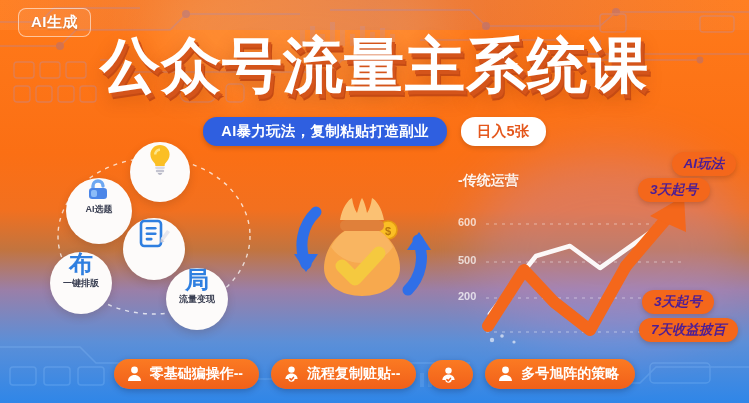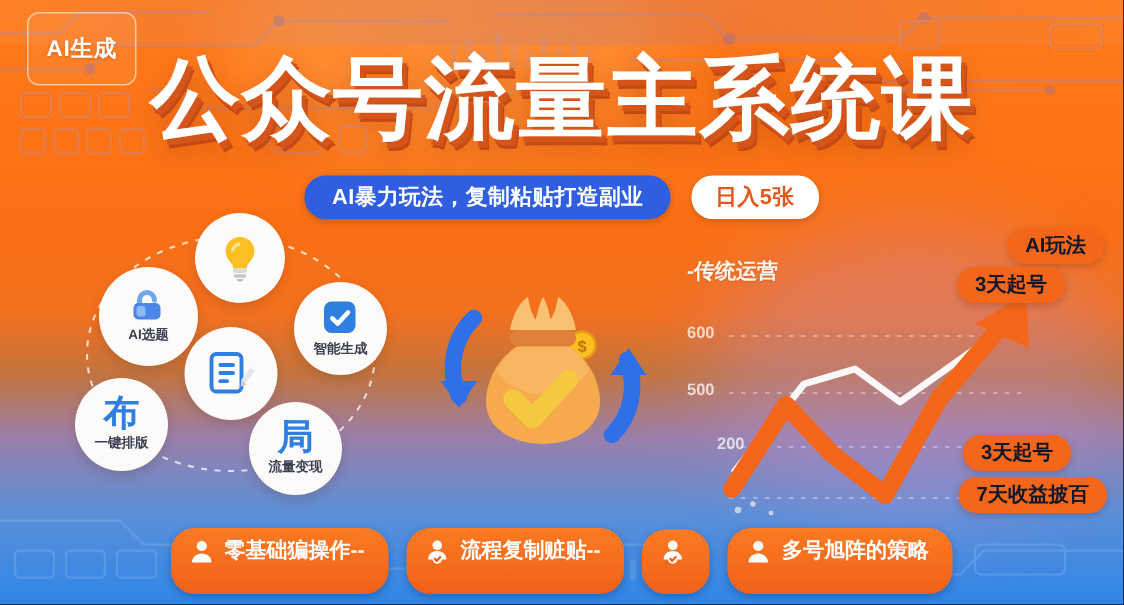--- a/index.html
+++ b/index.html
@@ -21,21 +21,21 @@
   }
   .glow{
     position:absolute;border-radius:50%;filter:blur(26px);opacity:.55;
   }
   .glow-a{left:150px;top:-40px;width:300px;height:140px;background:#ff9b45;}
   .glow-b{left:470px;top:150px;width:280px;height:200px;background:#b98fd0;opacity:.32;}
 
   
   .ai-badge{
     position:absolute;left:18px;top:8px;
-    padding:14px 12px;border:1.6px solid rgba(255,255,255,.55);
+    padding:4px 12px;border:1.6px solid rgba(255,255,255,.55);
     border-radius:8px;color:#fff;font-size:15px;font-weight:bold;
     letter-spacing:.5px;text-shadow:0 1px 2px rgba(0,0,0,.18);
     background:rgba(255,255,255,.06);
   }
 
   
   .title{
     position:absolute;left:0;right:0;top:36px;text-align:center;
     font-size:60px;line-height:1;font-weight:bold;color:#ffffff;
     letter-spacing:1px;
@@ -57,21 +57,21 @@
     background:#fff;color:#e4571c;font-size:14.5px;font-weight:bold;
     padding:5px 16px;border-radius:14px;letter-spacing:.3px;
     box-shadow:0 2px 5px rgba(0,0,0,.15);
   }
 
   
   .cluster{position:absolute;left:18px;top:140px;width:270px;height:190px;}
   .dashring{position:absolute;left:0;top:0;}
   .node{
     position:absolute;border-radius:50%;background:#fdfbfa;
-    display:flex;flex-direction:column;align-items:center;justify-content:center;
+    display:flex;flex-direction:column;align-items:center;
     box-shadow:0 3px 8px rgba(80,40,20,.18);
   }
   .node .lbl{font-size:9px;font-weight:bold;color:#3a3f52;margin-top:1px;}
   .node .bigzh{font-size:24px;font-weight:bold;color:#2f7fe0;line-height:1;}
 
   .n-bulb{left:112px;top:2px;width:60px;height:60px;}
   .n-ai{left:48px;top:38px;width:66px;height:66px;}
   .n-smart{left:178px;top:48px;width:62px;height:62px;}
   .n-doc{left:105px;top:78px;width:62px;height:62px;}
   .n-bu{left:32px;top:112px;width:62px;height:62px;}
@@ -81,39 +81,40 @@
   .bagwrap{position:absolute;left:282px;top:178px;width:160px;height:145px;}
 
   
   .chart{position:absolute;left:440px;top:150px;width:300px;height:200px;}
   .chartlabel{
     position:absolute;left:18px;top:22px;color:#fff;font-size:14px;font-weight:bold;
     opacity:.92;text-shadow:0 1px 2px rgba(0,0,0,.12);
   }
   .tick{position:absolute;color:#fff;opacity:.72;font-size:11px;font-weight:bold;}
   .badge-or{
-    position:absolute;background:#f4671b;color:#0f172a;font-weight:bold;font-size:13.5px;
+    position:absolute;background:#f4671b;color:#4c1d95;font-weight:bold;font-size:13.5px;
     padding:3px 12px;border-radius:12px;white-space:nowrap;
     box-shadow:0 2px 5px rgba(90,30,0,.25);
+    font-style:italic;
   }
   .b1{right:4px;top:2px;}
   .b2{right:30px;top:28px;}
   .b3{right:26px;top:140px;}
   .b4{right:2px;top:168px;}
 
   
   .bottom{
     position:absolute;left:0;bottom:0;width:749px;height:58px;
     display:flex;align-items:center;justify-content:center;gap:12px;
   }
   .bpill{
-    display:flex;align-items:center;gap:7px;
+    display:flex;gap:7px;
     background:linear-gradient(180deg,#fb7a22,#f1601a);
     color:#fff;font-size:14px;font-weight:bold;
-    padding:6px 16px 20px 12px;border-radius:16px;white-space:nowrap;
+    padding:6px 16px 6px 12px;border-radius:16px;white-space:nowrap;
     box-shadow:0 2px 6px rgba(0,20,60,.28);
   }
   .bpill svg{flex:0 0 auto;}
 </style>
 </head>
 <body>
 
 <div class="stage">
 
   <div class="bg-layer">
@@ -217,27 +218,20 @@
 
     <div class="node n-ai">
       <svg width="28" height="24" viewBox="0 0 28 24">
         <path d="M8 11V8a5 5 0 0 1 10 0" fill="none" stroke="#6ea8f2" stroke-width="3.4" stroke-linecap="round"></path>
         <rect x="4" y="10" width="18" height="11" rx="3.2" fill="#4b86e8"></rect>
         <rect x="6" y="12" width="6" height="7" rx="2" fill="#8cbcf8"></rect>
       </svg>
       <span class="lbl">AI选题</span>
     </div>
 
-    <div class="node n-smart">
-      <svg width="26" height="26" viewBox="0 0 26 26">
-        <rect x="2" y="2" width="21" height="21" rx="5" fill="#2f7fe0"></rect>
-        <path d="M7.5 13.2l3.6 3.6 7-7.6" fill="none" stroke="#ffffff" stroke-width="3" stroke-linecap="round" stroke-linejoin="round"></path>
-      </svg>
-      <span class="lbl">智能生成</span>
-    </div>
 
     <div class="node n-doc">
       <svg width="34" height="32" viewBox="0 0 34 32">
         <rect x="4" y="3" width="20" height="25" rx="3.2" fill="none" stroke="#2f7fe0" stroke-width="2.6"></rect>
         <rect x="8.6" y="9" width="11" height="2.6" rx="1.3" fill="#2f7fe0"></rect>
         <rect x="8.6" y="14.4" width="11" height="2.6" rx="1.3" fill="#2f7fe0"></rect>
         <rect x="8.6" y="19.8" width="7" height="2.6" rx="1.3" fill="#2f7fe0"></rect>
         <path d="M24 20l6-8 3 2-6 8-3.4 1.4z" fill="#e6e6ee"></path>
         <path d="M27.4 23.4L24 20l-.6 4.8z" fill="#c9c9d6"></path>
       </svg>
@@ -296,21 +290,21 @@
       <path d="M244 46 L246 82 L210 66 Z" fill="#f4671b"></path>
       <g fill="#ffffff" opacity=".6">
         <circle cx="52" cy="190" r="2.2"></circle>
           <circle cx="62" cy="186" r="1.8"></circle>
           <circle cx="74" cy="192" r="1.6"></circle>
       </g>
     </svg>
 
     <div class="tick" style="left:18px;top:66px;">600</div>
     <div class="tick" style="left:18px;top:104px;">500</div>
-    <div class="tick" style="left:18px;top:140px;margin-left:20px;">200</div>
+    <div class="tick" style="left:18px;top:140px;">200</div>
 
     <div class="badge-or b1">AI玩法</div>
     <div class="badge-or b2">3天起号</div>
     <div class="badge-or b3">3天起号</div>
     <div class="badge-or b4">7天收益披百</div>
   </div>
 
   <div class="bottom">
     <div class="bpill">
       <svg width="17" height="17" viewBox="0 0 17 17">

